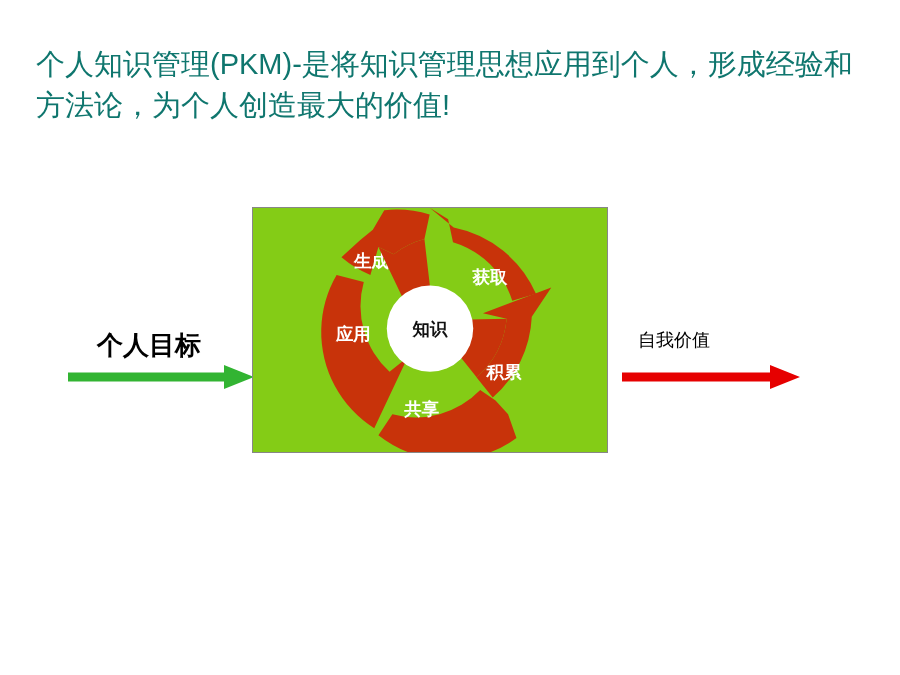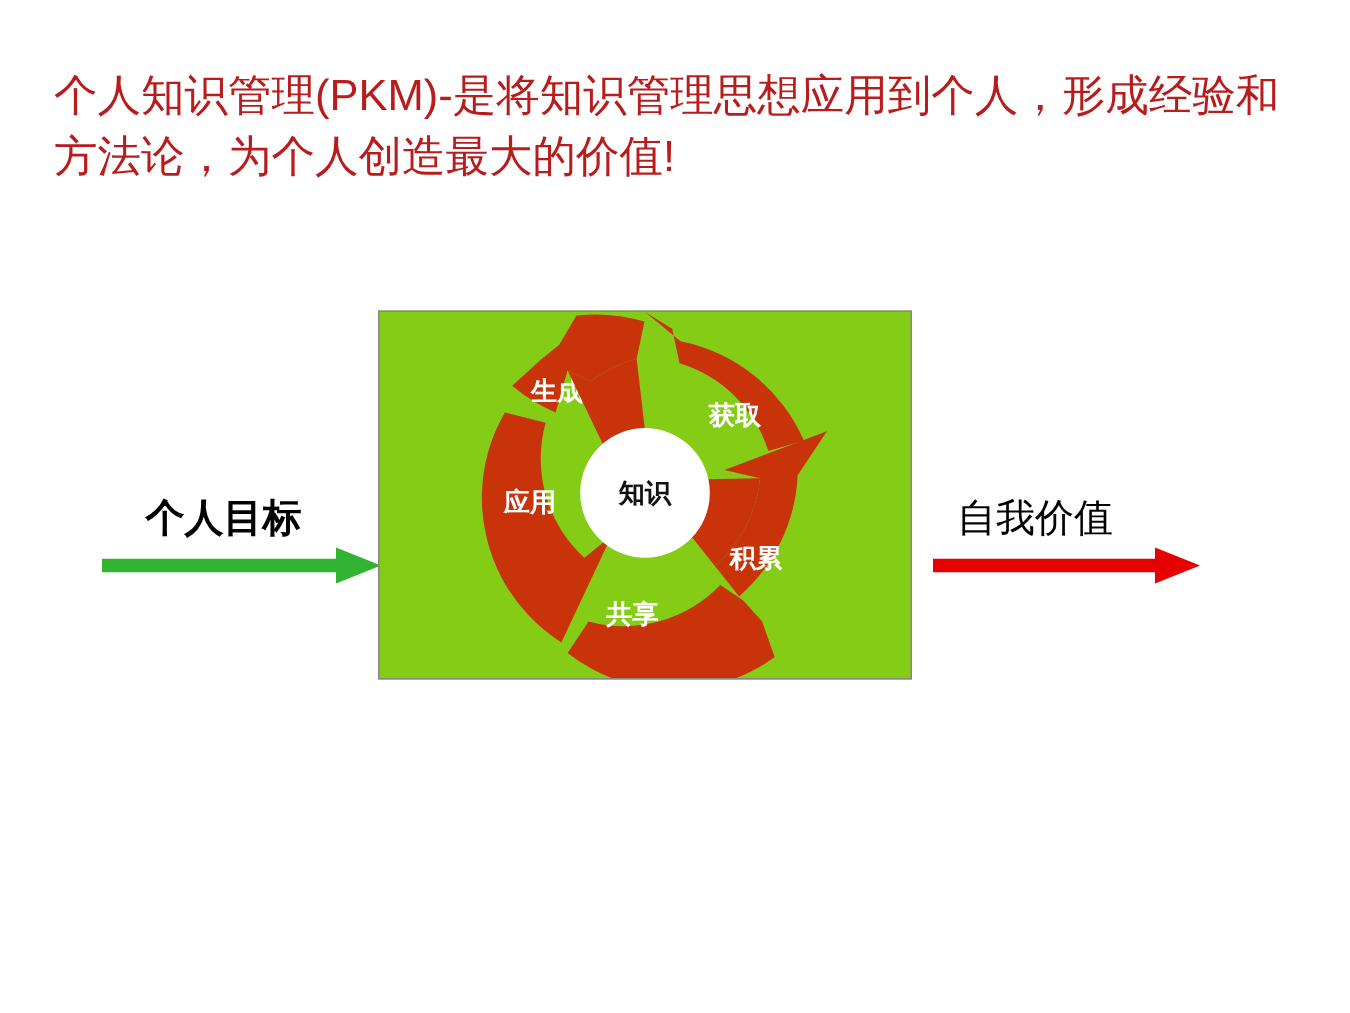--- a/index.html
+++ b/index.html
@@ -16,21 +16,21 @@
   }
 
   
   #slide-title {
     position: absolute;
     left: 36px;
     top: 44px;
     width: 830px;
     font-size: 29px;
     line-height: 1.42;
-    color: #b91c1c;
+    color: #0f766e;
     letter-spacing: 0px;
     white-space: pre-wrap;
     font-weight: 400;
   }
 
   
   #left-label {
     position: absolute;
     left: 97px;
     top: 328px;
@@ -45,21 +45,21 @@
     top: 363px;
     width: 190px;
     height: 28px;
   }
 
   
   #right-label {
     position: absolute;
     left: 638px;
     top: 328px;
-    font-size: 26px;
+    font-size: 18px;
     color: #000000;
     white-space: nowrap;
   }
   #right-arrow {
     position: absolute;
     left: 620px;
     top: 363px;
     width: 182px;
     height: 28px;
   }

